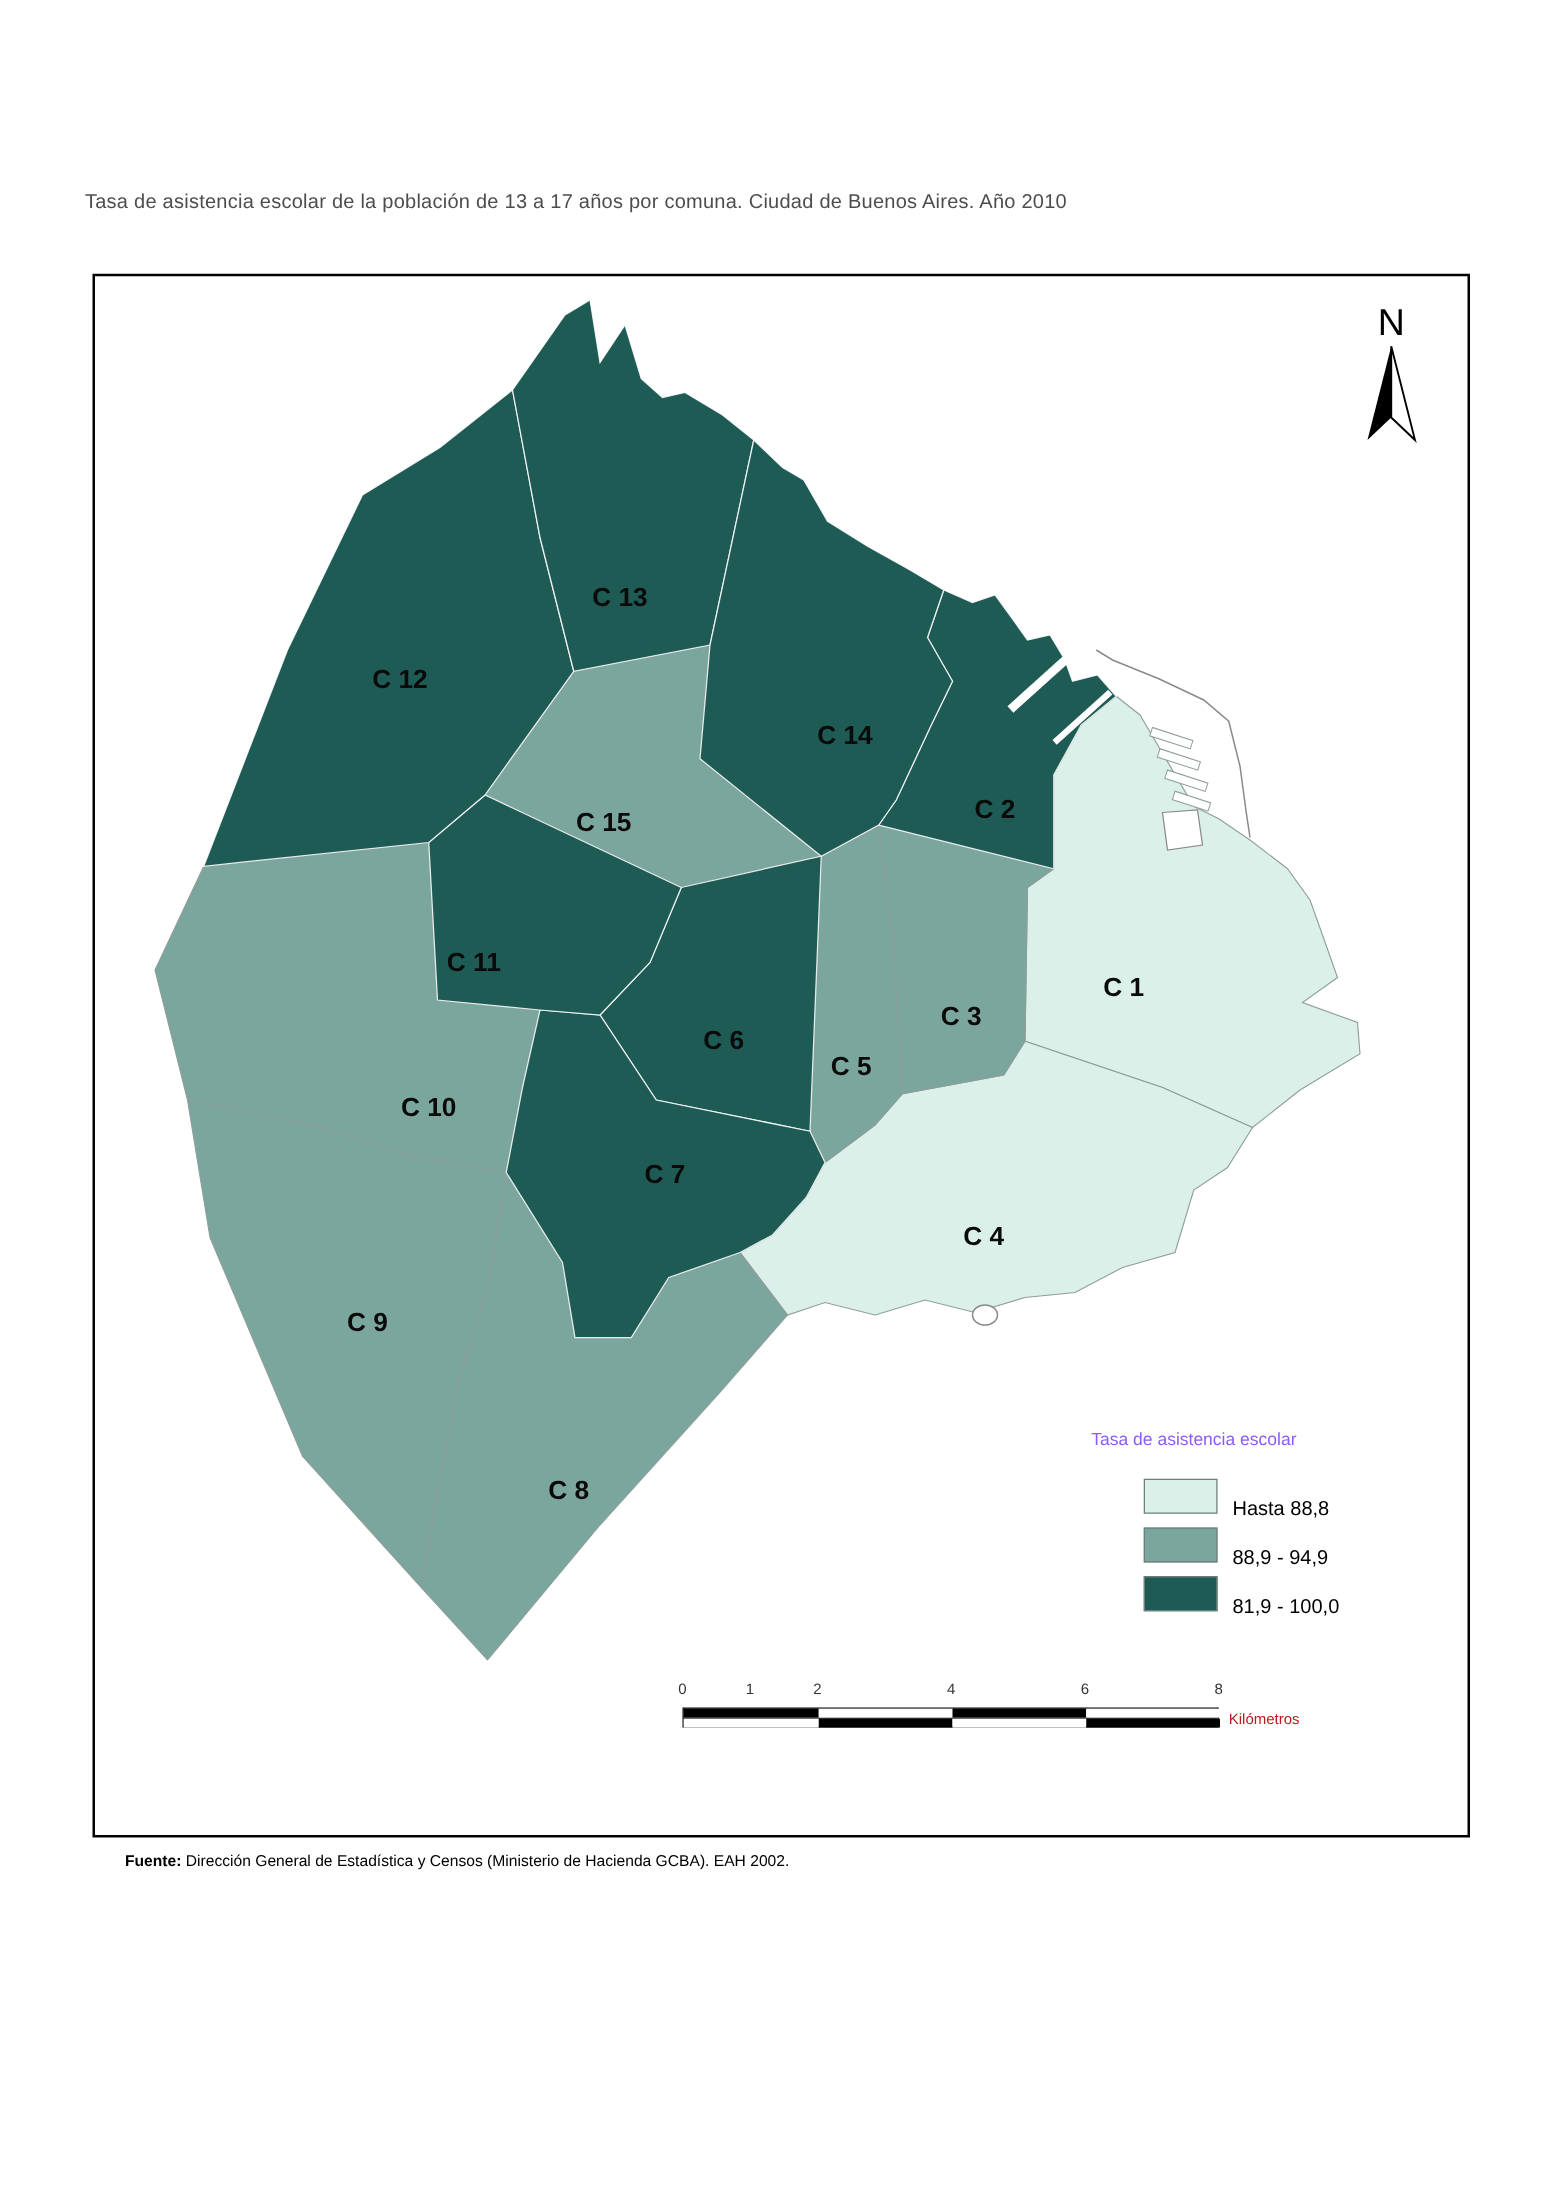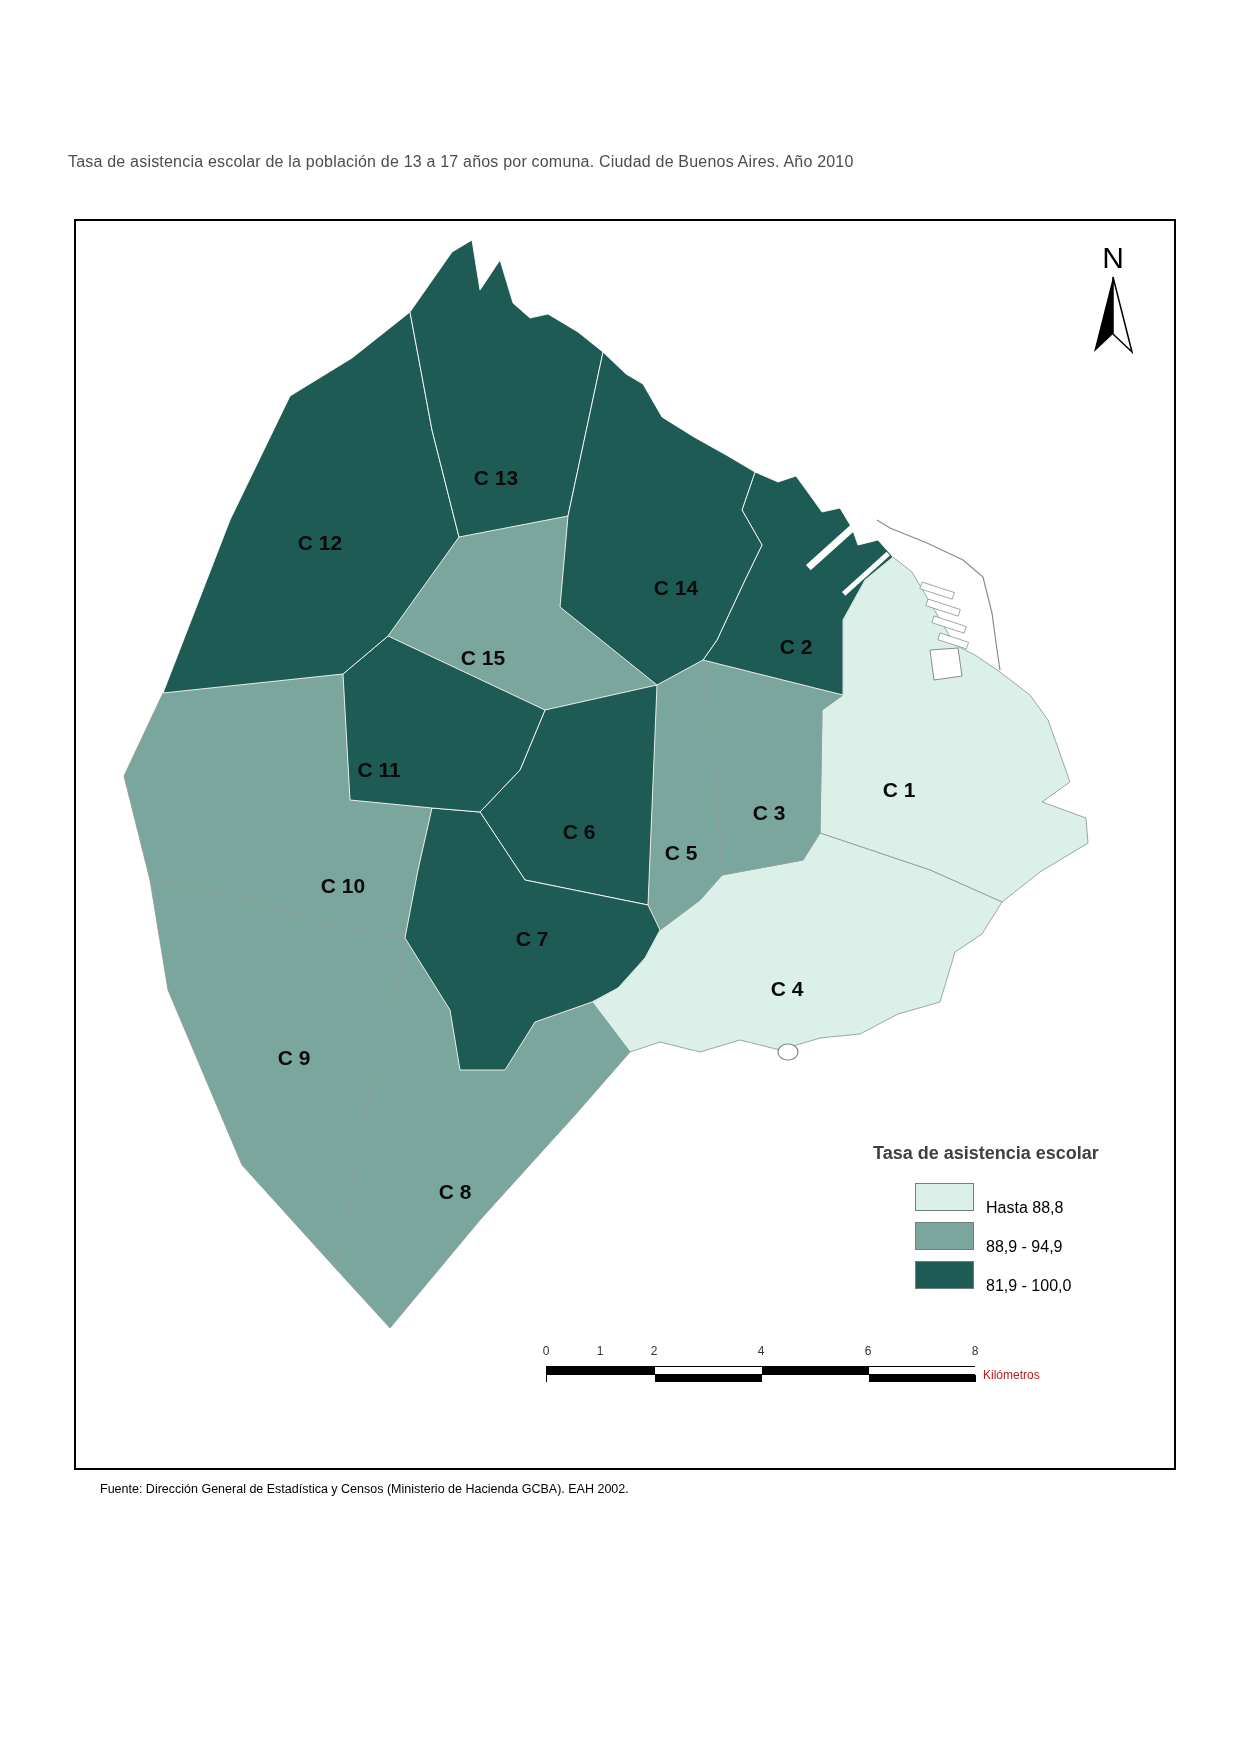--- a/index.html
+++ b/index.html
@@ -4,39 +4,39 @@
 <style>
   html,body{margin:0;padding:0;background:#fff;}
   .page{position:relative;width:1241px;height:1753px;background:#ffffff;
         font-family:"Liberation Sans",sans-serif;overflow:hidden;}
   .map-title{position:absolute;left:68px;top:153px;font-size:16px;color:#4d4d4d;
              letter-spacing:.2px;white-space:nowrap;}
   .map-border{position:absolute;left:74px;top:219px;width:1102px;height:1251px;
               border:2px solid #000;box-sizing:border-box;}
   .map-svg{position:absolute;left:74px;top:219px;width:1102px;height:1251px;}
   
-  .legend-title{position:absolute;left:873px;top:1143px;font-size:18px;font-weight:bold;color:#404040;}
+  .legend-title{position:absolute;left:873px;top:1143px;font-size:14px;font-weight:normal;color:#8b5cf6;}
   .legend-row{position:absolute;left:915px;height:28px;}
   .legend-swatch{position:absolute;left:0;top:0;width:59px;height:28px;border:1px solid #6f7f7b;box-sizing:border-box;}
   .legend-label{position:absolute;left:71px;top:4px;font-size:16px;color:#000;white-space:nowrap;margin-top:12px;}
   .lr0{top:1183px;} .lr1{top:1222px;} .lr2{top:1261px;}
   
   .sb-ticks{position:absolute;left:546px;top:1344px;width:429px;height:15px;font-size:12px;color:#333;}
   .sb-ticks span{position:absolute;transform:translateX(-50%);}
   .sb-bar{position:absolute;left:546px;top:1366px;width:429px;height:16px;
           border:1px solid #000;box-sizing:border-box;}
   .sb-row{display:flex;height:7px;}
   .sb-row.first{border-bottom:1px solid #000;}
   .seg{height:100%;}
   .segA{flex:0 0 108px;} .segB{flex:0 0 107px;}
   .k{background:#000;} .w{background:#fff;}
   .sb-unit{position:absolute;left:983px;top:1368px;font-size:12px;color:#b91c1c;}
   
   .source{position:absolute;left:68px;top:1482px;font-size:12.5px;color:#000;}
-  .source b{font-weight:normal;padding-left:32px;}
+  .source b{font-weight:bold;padding-left:32px;}
 </style>
 </head>
 <body>
 
 <div class="page">
 
   <div class="map-title">Tasa de asistencia escolar de la población de 13 a 17 años por comuna. Ciudad de Buenos Aires. Año 2010</div>
 
   <div class="map-border"></div>
 

